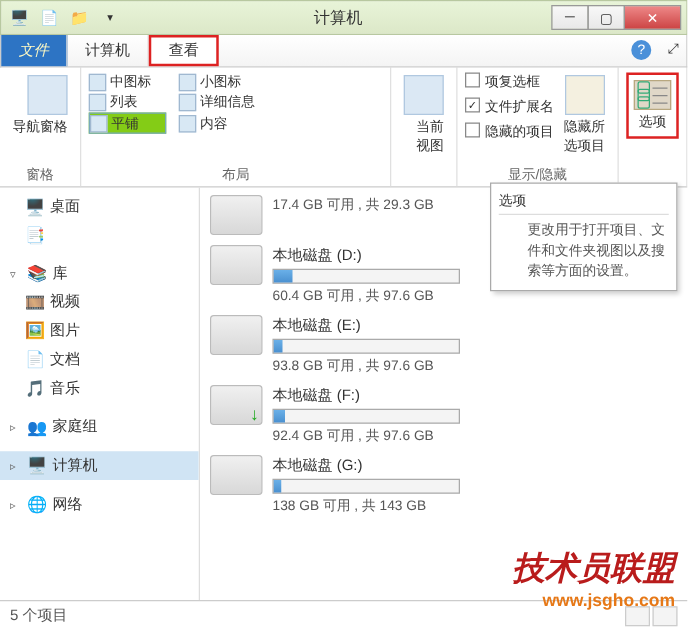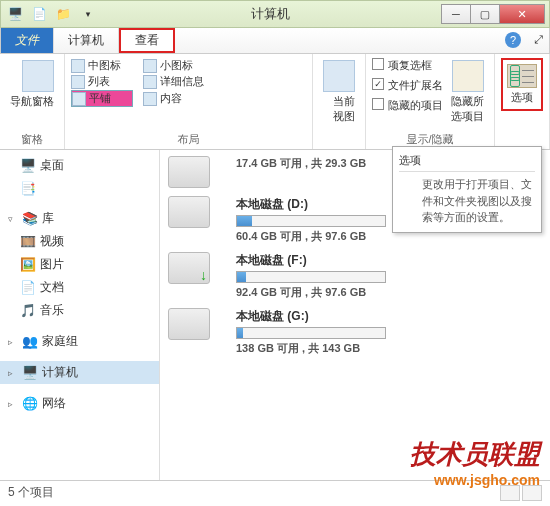--- a/index.html
+++ b/index.html
@@ -41,21 +41,21 @@
 .content { display: flex; height: 330px; }
 .sidebar { width: 160px; border-right: 1px solid #ddd; padding: 4px 0; overflow: hidden; }
 .snode { display: flex; align-items: center; gap: 4px; padding: 3px 8px 3px 20px; }
 .snode.root { padding-left: 8px; }
 .snode .arrow { width: 10px; font-size: 9px; color: #666; }
 .sicon { width: 16px; height: 16px; display: inline-flex; align-items: center; justify-content: center; font-size: 13px; }
 .snode.sel { background: #d0e4f4; }
 .sdiv { height: 8px; }
 
 .main { flex: 1; padding: 2px 6px; overflow: hidden; position: relative; }
-.drive { display: flex; gap: 26px; padding: 4px 2px; align-items: flex-start; font-weight: bold; }
+.drive { display: flex; gap: 8px; padding: 4px 2px; align-items: flex-start; }
 .dicon { width: 42px; height: 32px; background: linear-gradient(#f0f0f0,#d8d8d8); border: 1px solid #bbb; border-radius: 3px; position: relative; }
 .dicon.dl::after { content: "↓"; position: absolute; right: 2px; bottom: 0; color: #2a2; font-weight: bold; font-size: 14px; }
 .dinfo { flex: 1; }
 .dname { font-size: 12px; margin-bottom: 2px; }
 .dbar { width: 150px; height: 12px; border: 1px solid #aaa; background: #f4f4f4; margin-bottom: 2px; }
 .dfill { height: 100%; background: linear-gradient(#6ab0e8,#4a90d0); }
 .dtext { font-size: 11px; color: #555; }
 
 .tooltip { position: absolute; right: 8px; top: 146px; width: 150px; background: #fff; border: 1px solid #aaa; padding: 6px; box-shadow: 2px 2px 4px rgba(0,0,0,.2); font-size: 11px; }
 .tooltip .tt-title { font-weight: normal; margin-bottom: 4px; border-bottom:1px solid #ddd; padding-bottom:3px;}
@@ -123,21 +123,21 @@
           <div class="viewitem">
               <span class="vicon"></span>
               <span>列表</span>
             </div>
           <div class="viewitem">
               <span class="vicon"></span>
               <span>详细信息</span>
             </div>
         </div>
         <div class="viewrow">
-          <div class="viewitem" style="background:#ec4899;border:1px solid #7ab">
+          <div class="viewitem" style="background:#84cc16;border:1px solid #7ab">
               <span class="vicon"></span>
               <span>平铺</span>
             </div>
           <div class="viewitem">
               <span class="vicon"></span>
               <span>内容</span>
             </div>
         </div>
       </div>
     </div>
@@ -256,20 +256,30 @@
       <div class="dicon"></div>
       <div class="dinfo">
         <div class="dname">本地磁盘 (D:)</div>
         <div class="dbar">
             <div class="dfill" style="width:10%"></div>
           </div>
         <div class="dtext">60.4 GB 可用 , 共 97.6 GB</div>
       </div>
     </div>
     <div class="drive">
+      <div class="dicon"></div>
+      <div class="dinfo">
+        <div class="dname">本地磁盘 (E:)</div>
+        <div class="dbar">
+            <div class="dfill" style="width:5%"></div>
+          </div>
+        <div class="dtext">93.8 GB 可用 , 共 97.6 GB</div>
+      </div>
+    </div>
+    <div class="drive">
       <div class="dicon dl"></div>
       <div class="dinfo">
         <div class="dname">本地磁盘 (F:)</div>
         <div class="dbar">
             <div class="dfill" style="width:6%"></div>
           </div>
         <div class="dtext">92.4 GB 可用 , 共 97.6 GB</div>
       </div>
     </div>
     <div class="drive">

